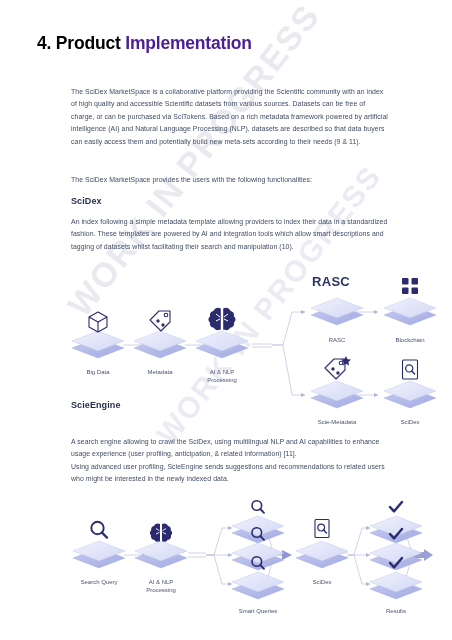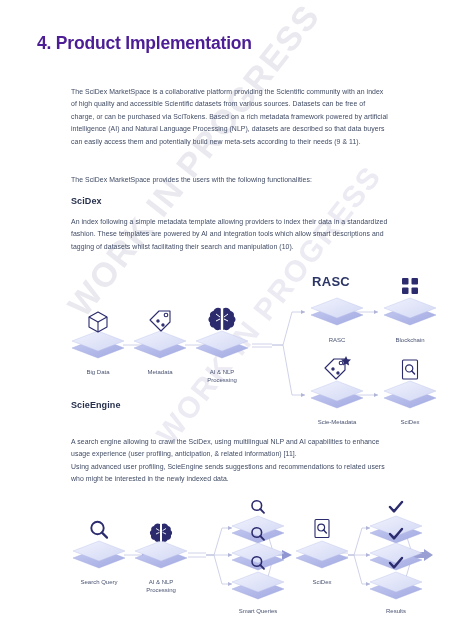--- a/index.html
+++ b/index.html
@@ -57,21 +57,21 @@
   
   .h1 {
     position: absolute;
     left: 37px;
     top: 33px;
     font-size: 17.5px;
     font-weight: 700;
     letter-spacing: -0.2px;
     white-space: nowrap;
   }
-  .h1 .dark { color: #4c1d95; }
+  .h1 .dark { color: #000000; }
   .h1 .light { color: #4c1d95; }
 
   
   .para {
     position: absolute;
     left: 71px;
     width: 318px;
     font-size: 6.9px;
     line-height: 12.4px;
     color: #3f4a63;

